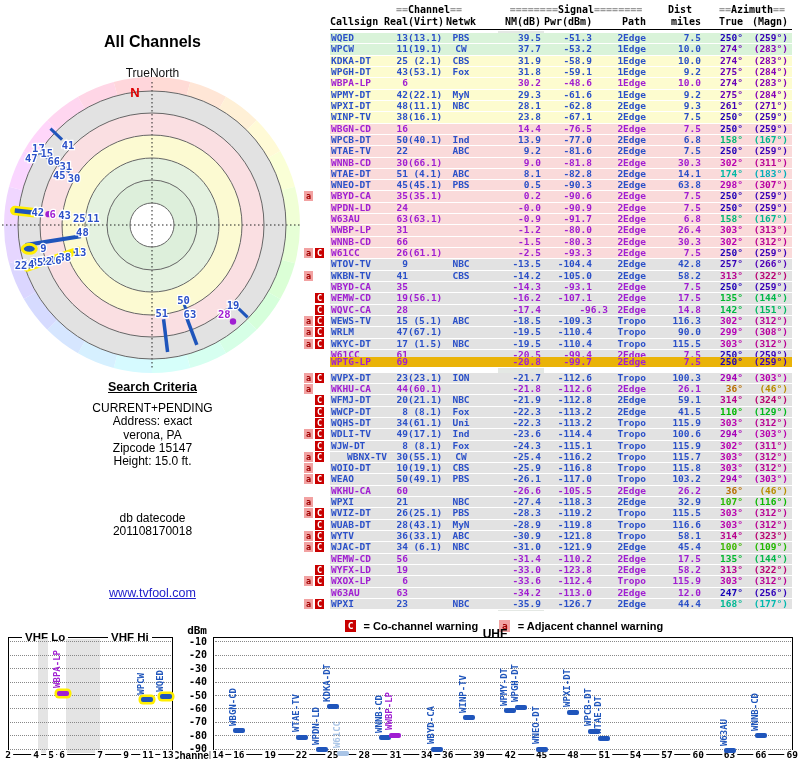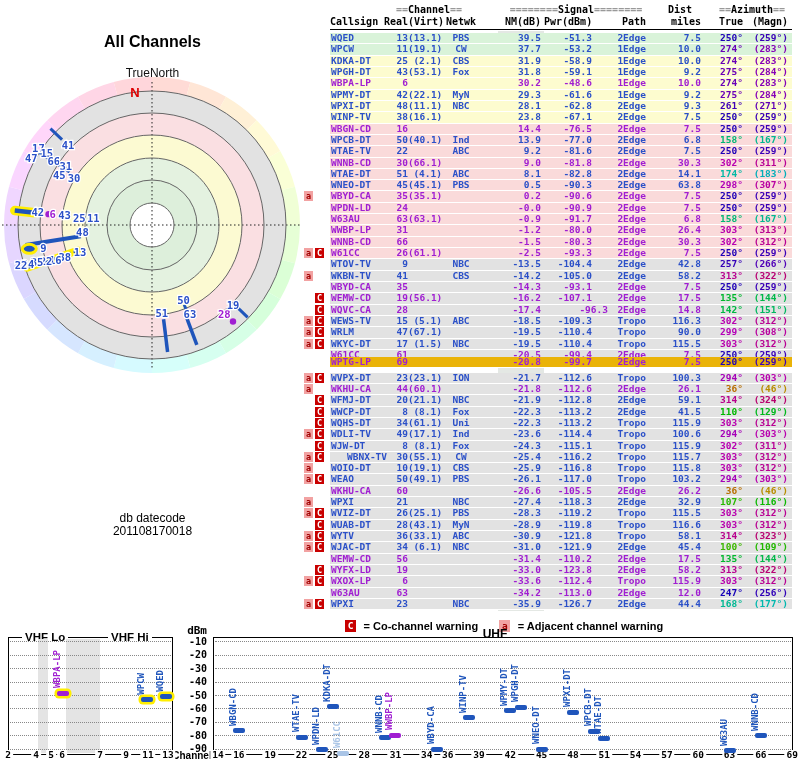--- a/index.html
+++ b/index.html
@@ -126,23 +126,34 @@
       <text x="26.085213186916917" y="191.80808579755785" text-anchor="middle" fill="#2b50c8" font-size="10.5" font-weight="bold" font-family="DejaVu Sans Mono,monospace" stroke="#fff" stroke-width="2.5" paint-order="stroke">24</text>
       <text x="19.126864389238932" y="193.01200285603443" text-anchor="middle" fill="#2b50c8" font-size="10.5" font-weight="bold" font-family="DejaVu Sans Mono,monospace" stroke="#fff" stroke-width="2.5" paint-order="stroke">22</text>
       <text x="159.76635368710302" y="240.962525035511" text-anchor="middle" fill="#2b50c8" font-size="10.5" font-weight="bold" font-family="DejaVu Sans Mono,monospace" stroke="#fff" stroke-width="2.5" paint-order="stroke">51</text>
       <text x="181.51221645810392" y="228.20323780326441" text-anchor="middle" fill="#2b50c8" font-size="10.5" font-weight="bold" font-family="DejaVu Sans Mono,monospace" stroke="#fff" stroke-width="2.5" paint-order="stroke">50</text>
       <text x="187.9009194634596" y="241.78897078488671" text-anchor="middle" fill="#2b50c8" font-size="10.5" font-weight="bold" font-family="DejaVu Sans Mono,monospace" stroke="#fff" stroke-width="2.5" paint-order="stroke">63</text>
       <text x="222.37184497073133" y="241.87178556755163" text-anchor="middle" fill="#a01ed2" font-size="10.5" font-weight="bold" font-family="DejaVu Sans Mono,monospace" stroke="#fff" stroke-width="2.5" paint-order="stroke">28</text>
       <text x="231.03114002152114" y="232.68699612039742" text-anchor="middle" fill="#2b50c8" font-size="10.5" font-weight="bold" font-family="DejaVu Sans Mono,monospace" stroke="#fff" stroke-width="2.5" paint-order="stroke">19</text>
       <text x="133" y="21" text-anchor="middle" fill="#dd0000" font-size="13" font-weight="bold" font-family="Liberation Sans,sans-serif">N</text>
     </svg>
 
+  <div id="crit" class="abs sans">
+    <div class="t">Search Criteria</div>
+    <div>CURRENT+PENDING</div>
+    <div>Address: exact</div>
+    <div>verona, PA</div>
+    <div>Zipcode 15147</div>
+    <div>Height: 15.0 ft.</div>
+  </div>
   <div id="datecode" class="abs sans">
     <div>db datecode</div>
     <div>201108170018</div>
+  </div>
+  <div id="tvfool-link" class="abs sans">
+    <a>www.tvfool.com</a>
   </div>
 
   <div class="abs hdr c" style="left:384px;top:4px;width:90px;"><span class="eq">==</span><span>Channel</span><span class="eq">==</span></div>
   <div class="abs hdr c" style="left:500px;top:4px;width:152px;"><span class="eq">========</span>Signal<span class="eq">========</span></div>
   <div class="abs hdr c" style="left:660px;top:4px;width:40px;">Dist</div>
   <div class="abs hdr c" style="left:716px;top:4px;width:72px;"><span class="eq">==</span>Azimuth<span class="eq">==</span></div>
 
   <div class="abs hdr l" style="left:330px;top:16px;width:72px;">Callsign</div>
   <div class="abs hdr r" style="left:384px;top:16px;width:24px;">Real</div>
   <div class="abs hdr r" style="left:408px;top:16px;width:34px;">(Virt)</div>

